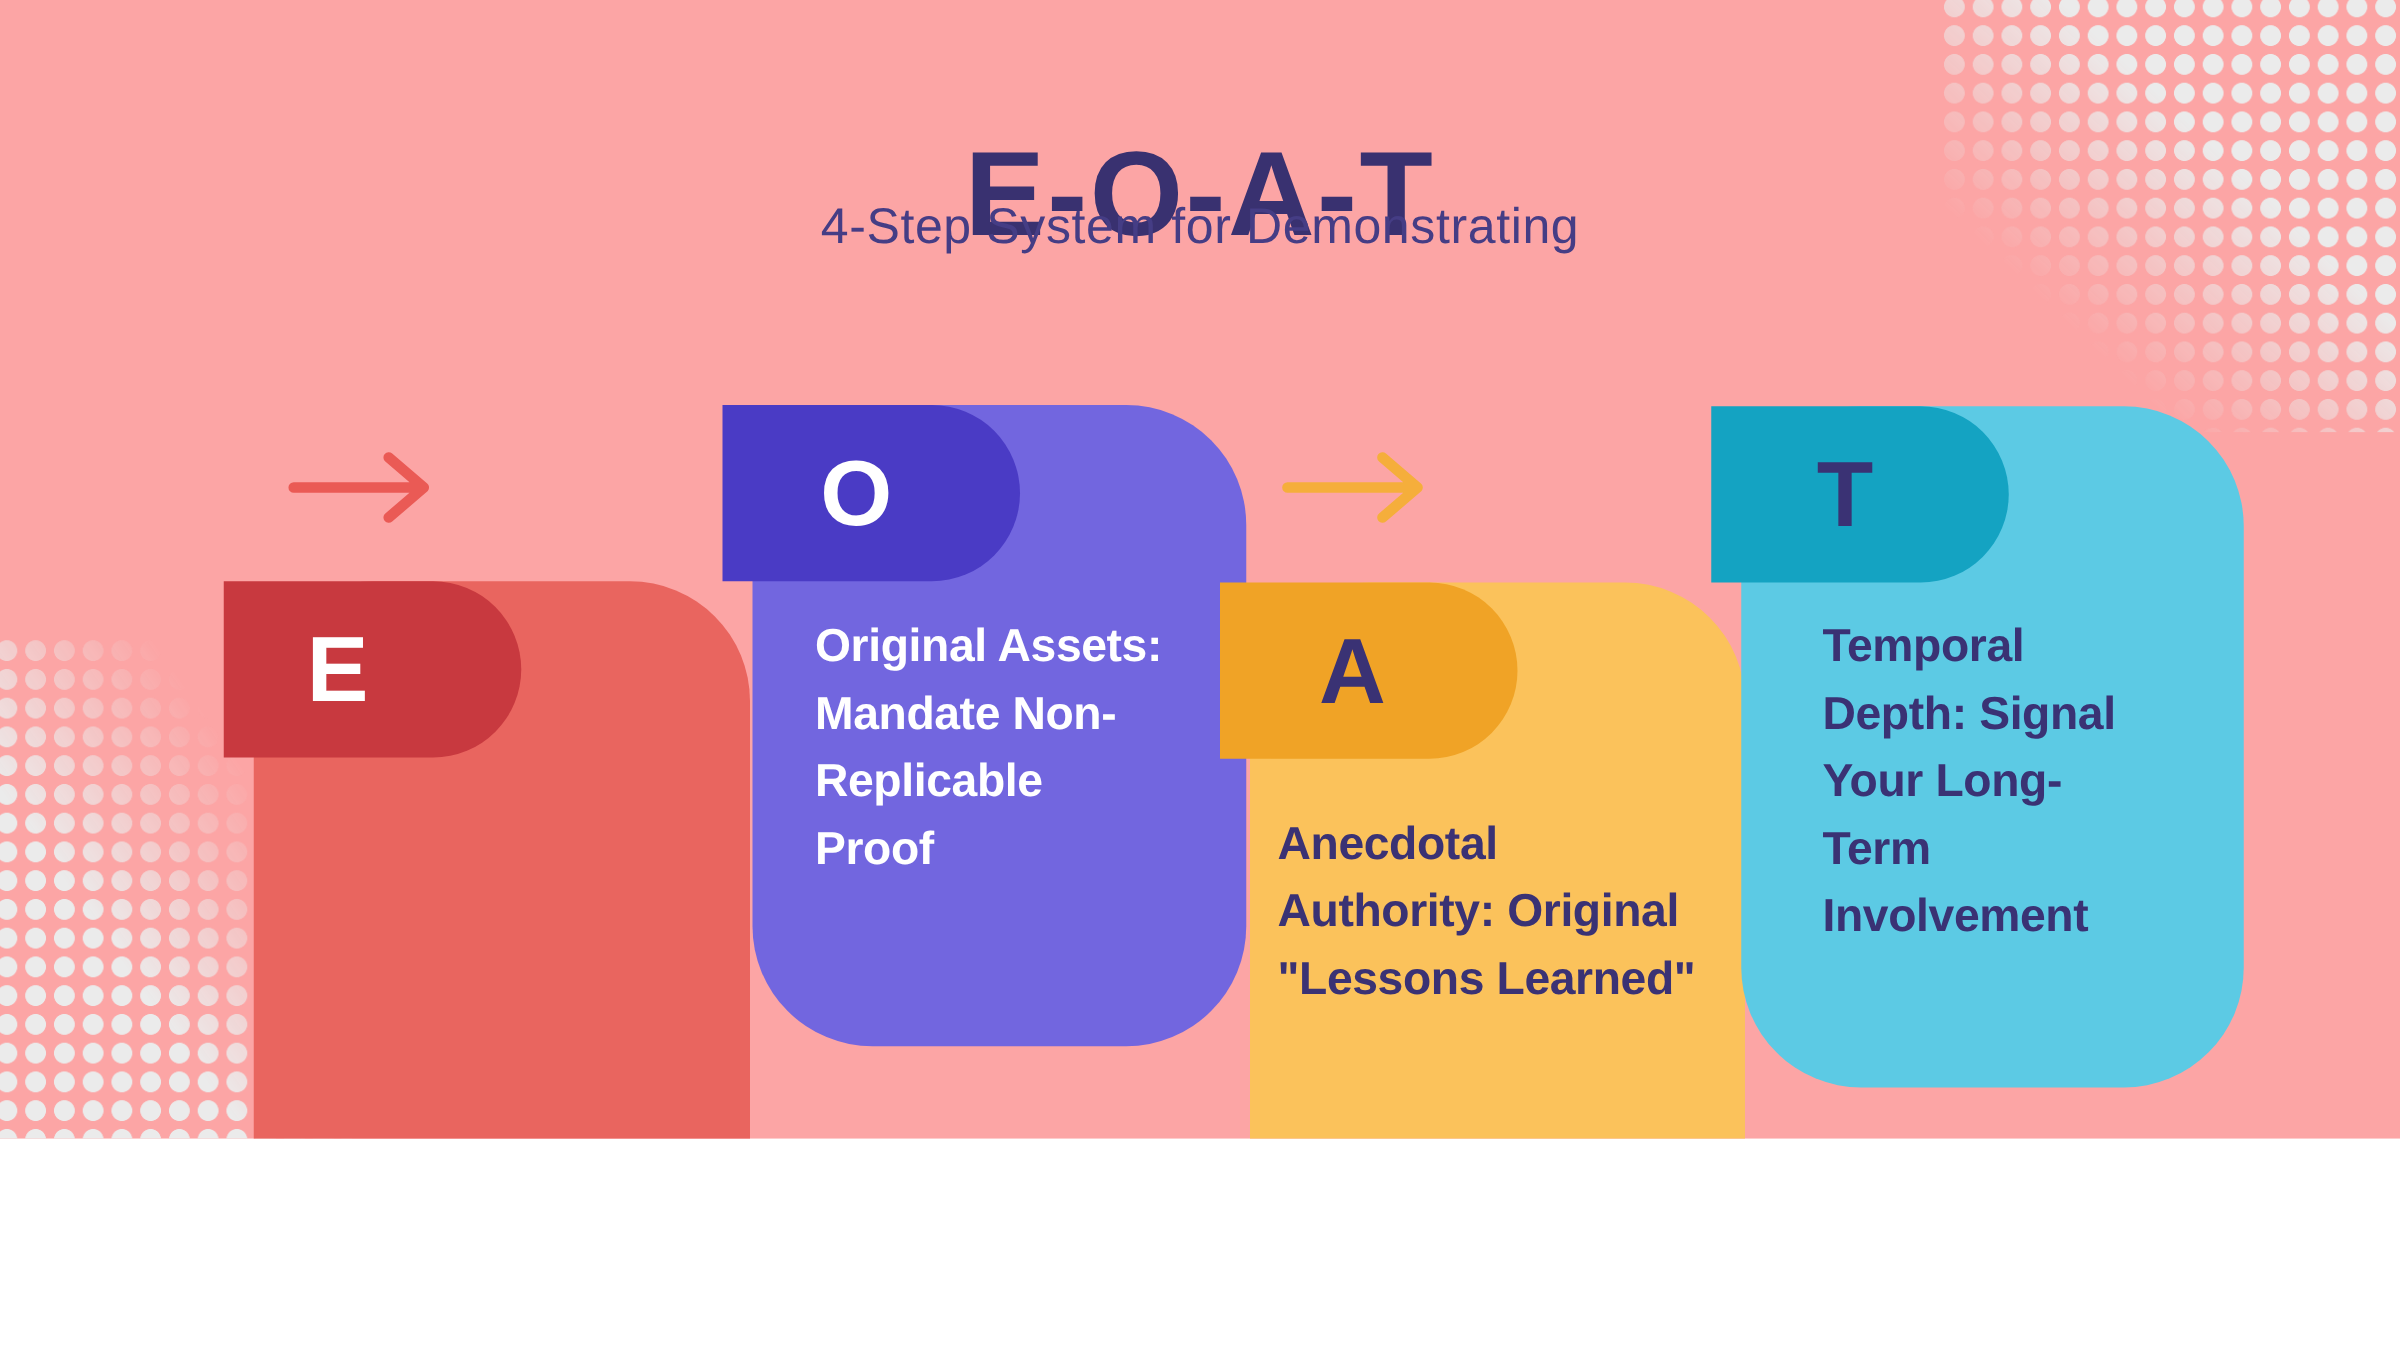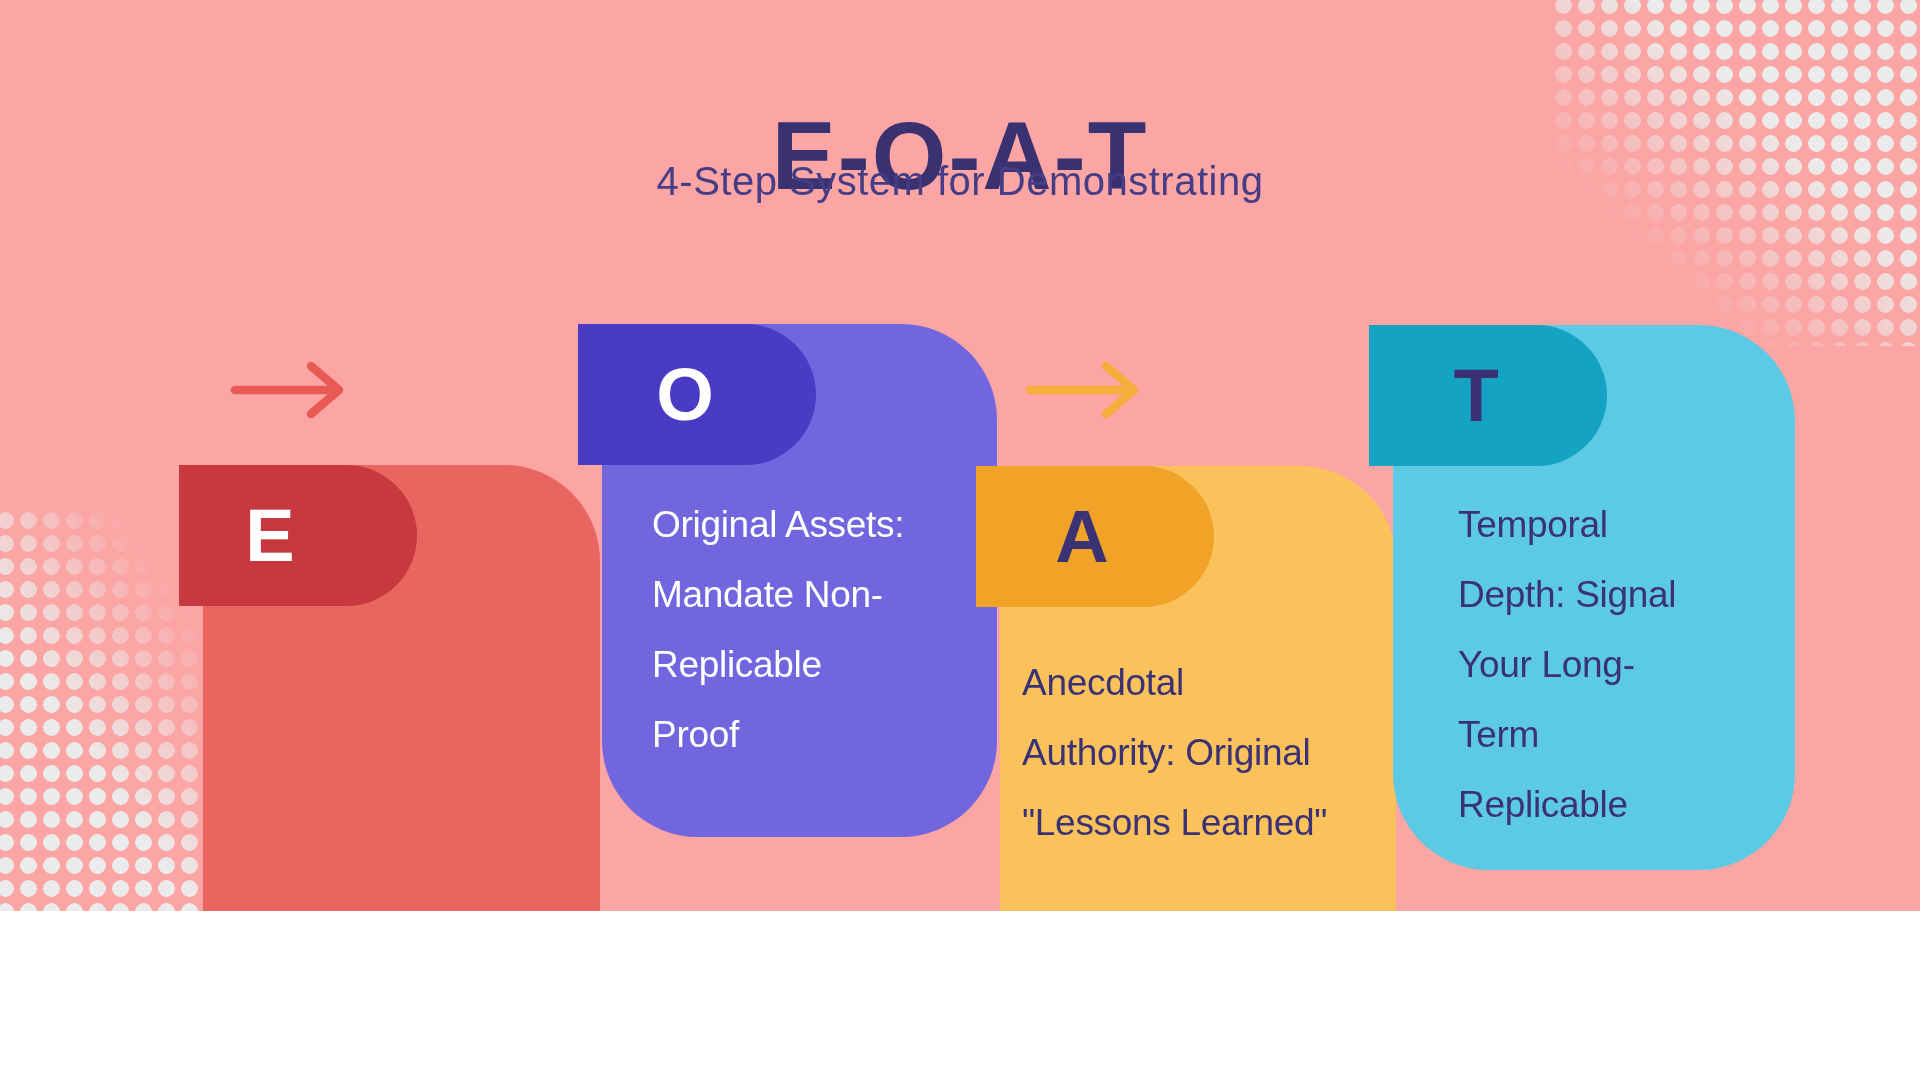--- a/index.html
+++ b/index.html
@@ -21,21 +21,21 @@
   .title{position:absolute;left:0;right:0;top:44px;text-align:center;
          font-size:96px;font-weight:800;letter-spacing:2px;line-height:1;}
   .subtitle{position:absolute;left:0;right:0;top:160px;text-align:center;
          font-size:40px;font-weight:400;letter-spacing:.5px;line-height:1.05;}
 
   
   .card{position:absolute;border-radius:96px;}
   .tab{position:absolute;left:-24px;top:0;width:238px;height:141px;
        border-radius:0 71px 71px 0;display:flex;align-items:center;justify-content:center;}
   .tab-letter{font-size:74px;font-weight:700;line-height:1;}
-  .card-text{position:absolute;font-size:37px;font-weight:400;line-height:70px;
+  .card-text{position:absolute;font-size:37px;font-weight:700;line-height:54px;
        white-space:pre-line;letter-spacing:-0.3px;}
 
   .card-e{left:203px;top:465px;width:397px;height:555px;}
   .card-e .card-text{left:19px;top:205px;width:320px;}
   .card-e .tab-letter{transform:translateX(-28px);}
 
   .card-o{left:602px;top:324px;width:395px;height:513px;}
   .card-o .card-text{left:50px;top:166px;width:335px;}
   .card-o .tab-letter{transform:translateX(-12px);}
 
@@ -97,16 +97,16 @@
   </div>
 
   <div class="card card-t" style="background-color: rgb(92, 202, 228);">
     <div class="tab" style="background-color: rgb(20, 163, 194);">
       <span class="tab-letter" style="color: rgb(58, 50, 116);">T</span>
     </div>
     <div class="card-text" style="color: rgb(58, 50, 116);">Temporal
 Depth: Signal
 Your Long-
 Term
-Replicable</div>
+Involvement</div>
   </div>
 
 </div>
 
 </body></html>

